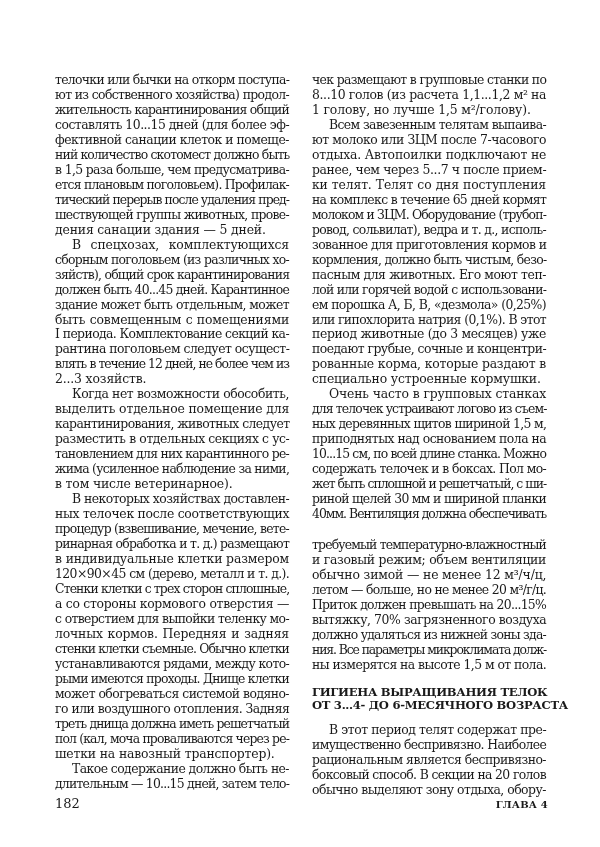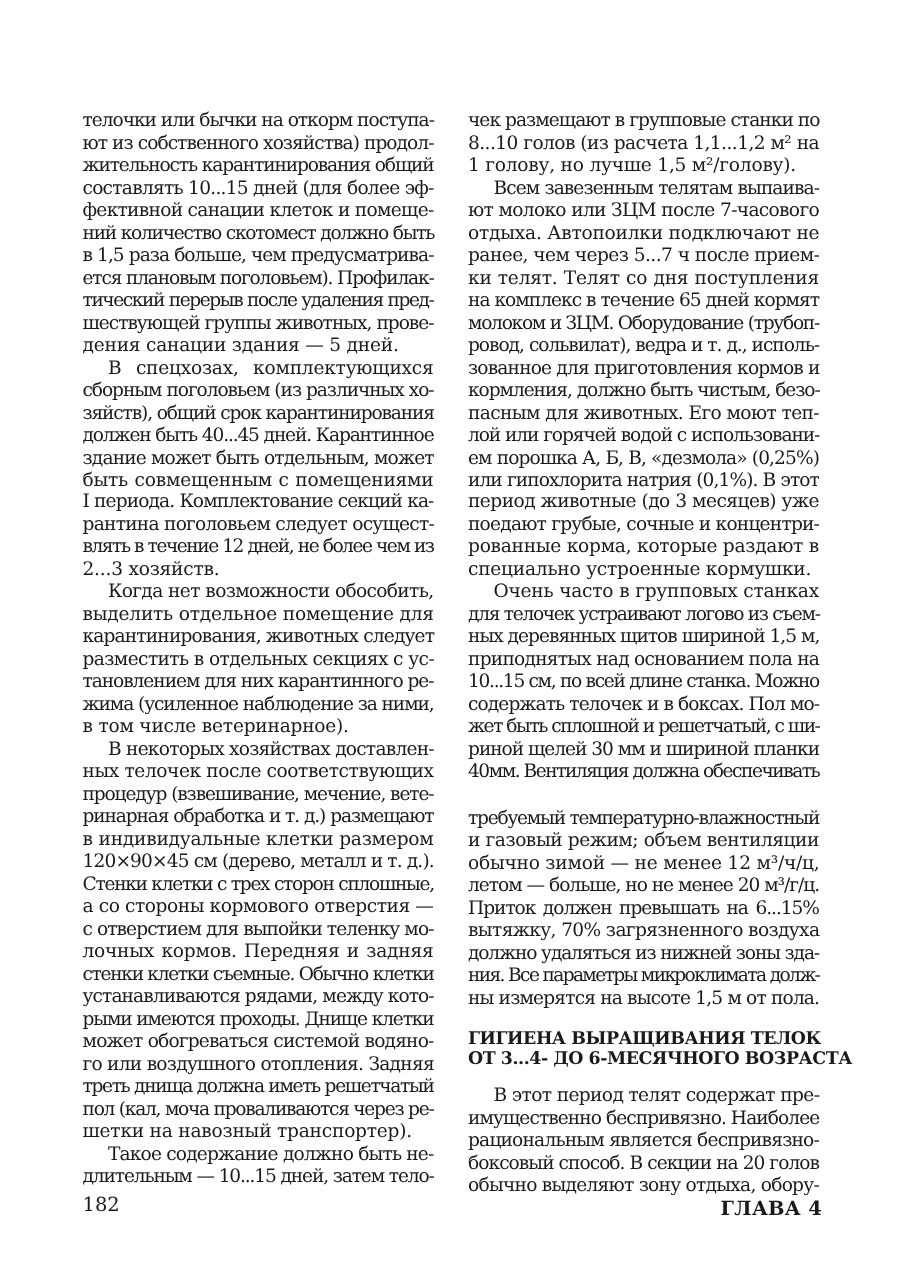--- a/index.html
+++ b/index.html
@@ -10,21 +10,21 @@
   .col.right { left: 312px; }
   .ln { font-size: 12.4px; line-height: 14.98px; height: 14.98px; white-space: nowrap;
         text-align: justify; text-align-last: justify; letter-spacing: -0.15px; overflow: visible; }
   .ln.end { text-align-last: left; }
   .ln.ind { text-indent: 17px; }
   .heading { font-weight: bold; font-size: 11.6px; line-height: 13px; text-align: center;
              letter-spacing: -0.3px; white-space: nowrap; }
   .gap { height: 14px; }
   .gap-s { height: 10px; }
   .footer-num { position: absolute; left: 55px; top: 796px; font-size: 13px; }
-  .footer-ch { position: absolute; right: 52px; top: 799px; font-size: 13px; font-weight: bold; letter-spacing: 0.2px; }
+  .footer-ch { position: absolute; right: 52px; top: 799px; font-size: 10px; font-weight: bold; letter-spacing: 0.2px; }
 </style>
 </head>
 <body>
 
 <div class="col left" id="leftcol">
     <div class="ln" style="letter-spacing: -0.677778px;">телочки или бычки на откорм поступа-</div>
     <div class="ln" style="letter-spacing: -0.636486px;">ют из собственного хозяйства) продол-</div>
     <div class="ln" style="letter-spacing: -0.767647px;">жительность карантинирования общий</div>
     <div class="ln" style="letter-spacing: -0.492105px;">составлять 10...15 дней (для более эф-</div>
     <div class="ln" style="letter-spacing: -0.473529px;">фективной санации клеток и помеще-</div>
@@ -102,21 +102,21 @@
       <div class="ln" style="letter-spacing: -0.502941px;">приподнятых над основанием пола на</div>
       <div class="ln" style="letter-spacing: -0.867949px;">10...15 см, по всей длине станка. Можно</div>
       <div class="ln" style="letter-spacing: -0.609459px;">содержать телочек и в боксах. Пол мо-</div>
       <div class="ln" style="letter-spacing: -0.987838px;">жет быть сплошной и решетчатый, с ши-</div>
       <div class="ln" style="letter-spacing: -0.679412px;">риной щелей 30 мм и шириной планки</div>
       <div class="ln" style="letter-spacing: -0.983333px;">40мм. Вентиляция должна обеспечивать</div>
       <div class="ln" style="letter-spacing: -0.826471px; margin-top: 16px;">требуемый температурно-влажностный</div>
       <div class="ln" style="letter-spacing: -0.301515px;">и газовый режим; объем вентиляции</div>
       <div class="ln">обычно зимой — не менее 12 м³/ч/ц,</div>
       <div class="ln" style="letter-spacing: -0.676316px;">летом — больше, но не менее 20 м³/г/ц.</div>
-      <div class="ln" style="letter-spacing: -0.692857px;">Приток должен превышать на 6...15%</div>
+      <div class="ln" style="letter-spacing: -0.692857px;">Приток должен превышать на 20...15%</div>
       <div class="ln" style="letter-spacing: -0.414706px;">вытяжку, 70% загрязненного воздуха</div>
       <div class="ln" style="letter-spacing: -0.761111px;">должно удаляться из нижней зоны зда-</div>
       <div class="ln" style="letter-spacing: -1.09595px;">ния. Все параметры микроклимата долж-</div>
       <div class="ln end" style="letter-spacing: -0.555405px;">ны измерятся на высоте 1,5 м от пола.</div>
     </div>
   <div class="gap"></div>
   <div class="heading">
     <div>ГИГИЕНА ВЫРАЩИВАНИЯ ТЕЛОК</div>
     <div>ОТ 3...4- ДО 6-МЕСЯЧНОГО ВОЗРАСТА</div>
   </div>

